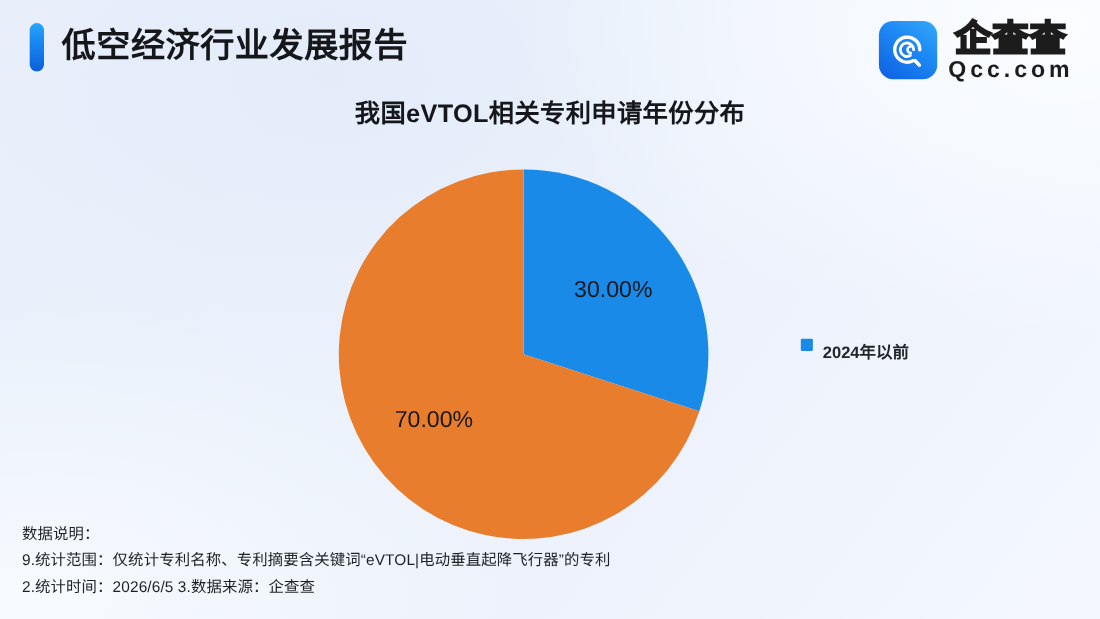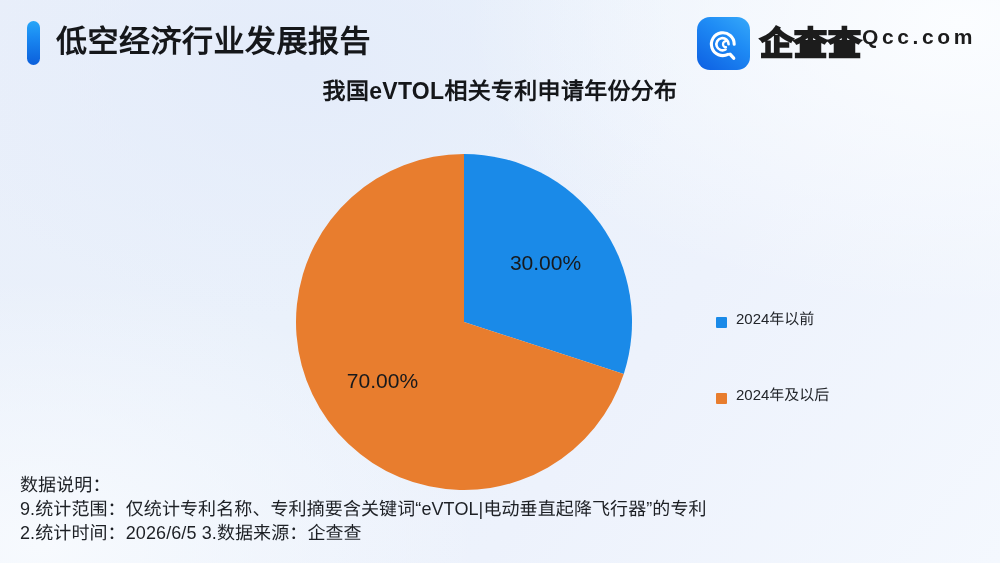--- a/index.html
+++ b/index.html
@@ -70,21 +70,21 @@
     height: 53px;
     border-radius: 13px;
     background: linear-gradient(215deg, #36a9fa 0%, #1f8cf5 38%, #0d5fe2 100%);
     display: flex;
     align-items: center;
     justify-content: center;
     flex: none;
   }
   .brand-wordmark {
     display: flex;
-    flex-direction: row;
+    flex-direction: column;
     justify-content: center;
     line-height: 1;
   }
   .brand-cn {
     font-size: 33px;
     font-weight: 700;
     letter-spacing: 1px;
     color: transparent;
     -webkit-text-stroke: 2.1px #1c1c1c;
     line-height: 36px;
@@ -96,32 +96,32 @@
     letter-spacing: 3.6px;
     color: #1c1c1c;
     line-height: 19px;
     margin-top: 1px;
   }
 
   
   .chart-title {
     position: absolute;
     left: 0;
-    top: 72px;
+    top: 84px;
     width: 1000px;
     text-align: center;
     font-size: 23px;
     font-weight: 700;
     color: #15171a;
     letter-spacing: 0.3px;
   }
 
   .chart-area {
     position: absolute;
-    left: 4px;
+    left: 16px;
     top: 130px;
     width: 981px;
     height: 360px;
   }
 
   .pie-wrap {
     position: absolute;
     left: 290px;
     top: 22px;
     width: 340px;
@@ -140,24 +140,25 @@
   }
 
   .legend {
     position: absolute;
     left: 712px;
     top: 178px;
     width: 220px;
   }
   .legend-item {
     display: flex;
-    align-items: flex-end;
+    align-items: flex-start;
     gap: 9px;
     height: 20px;
     margin-bottom: 56px;
+    font-weight: bold;
   }
   .legend-item:last-child { margin-bottom: 0; }
   .legend-swatch {
     width: 11px;
     height: 11px;
     flex: none;
     border-radius: 1px;
   }
   .legend-text {
     font-size: 15px;
@@ -166,21 +167,21 @@
   }
 
   
   .notes {
     position: absolute;
     left: 20px;
     bottom: 18px;
     width: 940px;
   }
   .note-line {
-    font-size: 18px;
+    font-size: 14px;
     color: #1d2025;
     line-height: 24px;
     letter-spacing: 0.1px;
     white-space: nowrap;
   }
 </style>
 </head>
 <body>
 
 <div id="page">
@@ -218,24 +219,20 @@
           <path d="M 170 170 L 329.78 221.91 A 168 168 0 1 1 170.00 2.00 Z" fill="#e87d2e"></path>
           <text x="88.45" y="236.25" text-anchor="middle" class="pie-label">70.00%</text>
         </svg>
     </div>
 
     <div class="legend">
       <div class="legend-item">
         <span class="legend-swatch" style="background: rgb(26, 138, 232);"></span>
         <span class="legend-text">2024年以前</span>
       </div>
-      <div class="legend-item">
-        <span class="legend-swatch" style="background: rgb(232, 125, 46);"></span>
-        <span class="legend-text">2024年及以后</span>
-      </div>
     </div>
 
   </div>
 
   <div class="notes">
     <div class="note-line">数据说明：</div>
     <div class="note-line">9.统计范围：仅统计专利名称、专利摘要含关键词“eVTOL|电动垂直起降飞行器”的专利</div>
     <div class="note-line">2.统计时间：2026/6/5  3.数据来源：企查查</div>
   </div>
 

